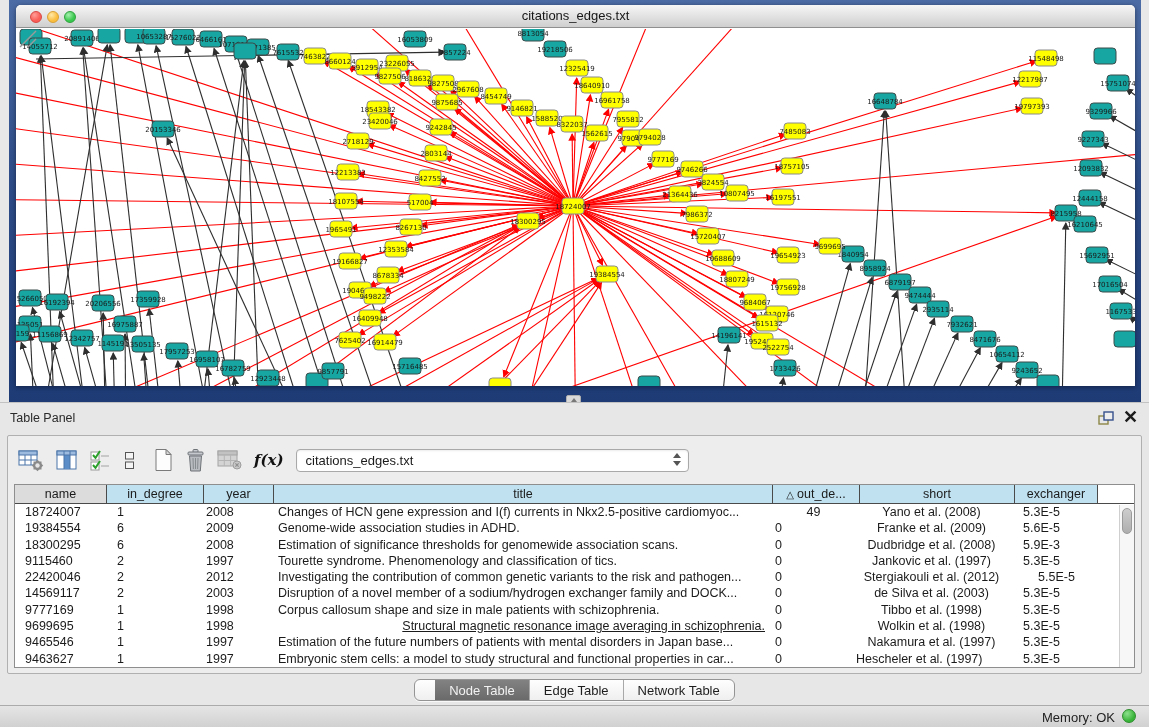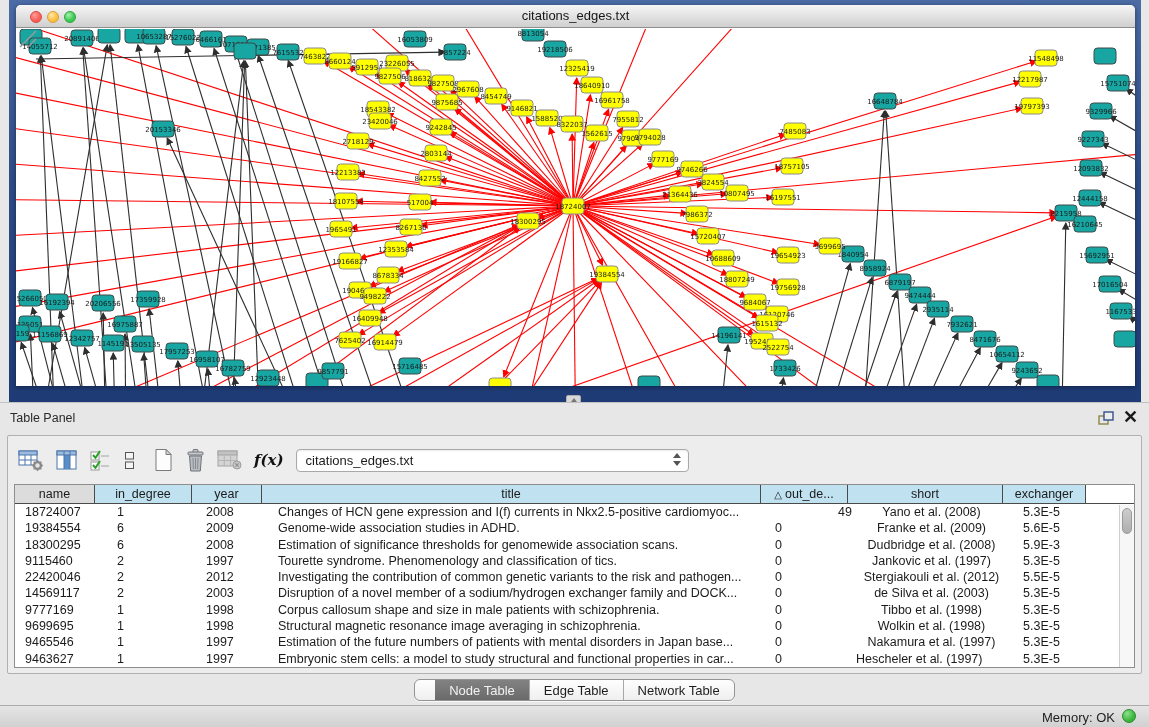--- a/index.html
+++ b/index.html
@@ -849,35 +849,35 @@
         <span>citations_edges.txt</span>
         <span class="arrows">
             <div class="up"></div>
             <div class="down"></div>
           </span>
       </div>
     </div>
 
     <div class="datatable">
       <div class="thead" id="thead">
-          <div class="th gray" style="width: 80px;">name</div>
+          <div class="th gray" style="width: 92px;">name</div>
           <div class="th" style="width: 97px;">in_degree</div>
           <div class="th" style="width: 70px;">year</div>
           <div class="th" style="width: 499px;">title</div>
           <div class="th" style="width: 87px;"><span class="sort-tri">△</span>out_de...</div>
           <div class="th" style="width: 155px;">short</div>
           <div class="th" style="width: 83px;">exchanger</div>
         </div>
       <div id="tbody">
           <div class="trow">
             <div class="td" style="width: 88px; padding-left: 10px; text-align: left;">18724007</div>
             <div class="td" style="width: 97px; padding-left: 14px; text-align: left;">1</div>
             <div class="td" style="width: 70px; padding-left: 6px; text-align: left;">2008</div>
             <div class="td" style="width: 499px; padding-left: 8px; text-align: left;">Changes of HCN gene expression and I(f) currents in Nkx2.5-positive cardiomyoc...</div>
-            <div class="td" style="width: 87px; padding-left: 6px; text-align: right;">49</div>
+            <div class="td" style="width: 87px; padding-left: 6px; text-align: center;">49</div>
             <div class="td" style="width: 155px; padding-left: 0px; text-align: center;">Yano et al. (2008)</div>
             <div class="td" style="width: 83px; padding-left: 12px; text-align: left;">5.3E-5</div>
           </div>
           <div class="trow">
             <div class="td" style="width: 88px; padding-left: 10px; text-align: left;">19384554</div>
             <div class="td" style="width: 97px; padding-left: 14px; text-align: left;">6</div>
             <div class="td" style="width: 70px; padding-left: 6px; text-align: left;">2009</div>
             <div class="td" style="width: 499px; padding-left: 8px; text-align: left;">Genome-wide association studies in ADHD.</div>
             <div class="td" style="width: 87px; padding-left: 6px; text-align: left;">0</div>
             <div class="td" style="width: 155px; padding-left: 0px; text-align: center;">Franke et al. (2009)</div>
@@ -901,21 +901,21 @@
             <div class="td" style="width: 155px; padding-left: 0px; text-align: center;">Jankovic et al. (1997)</div>
             <div class="td" style="width: 83px; padding-left: 12px; text-align: left;">5.3E-5</div>
           </div>
           <div class="trow">
             <div class="td" style="width: 88px; padding-left: 10px; text-align: left;">22420046</div>
             <div class="td" style="width: 97px; padding-left: 14px; text-align: left;">2</div>
             <div class="td" style="width: 70px; padding-left: 6px; text-align: left;">2012</div>
             <div class="td" style="width: 499px; padding-left: 8px; text-align: left;">Investigating the contribution of common genetic variants to the risk and pathogen...</div>
             <div class="td" style="width: 87px; padding-left: 6px; text-align: left;">0</div>
             <div class="td" style="width: 155px; padding-left: 0px; text-align: center;">Stergiakouli et al. (2012)</div>
-            <div class="td" style="width: 83px; padding-left: 12px; text-align: left;">5.5E-5</div>
+            <div class="td" style="width: 83px; padding-left: 12px; text-align: center;">5.5E-5</div>
           </div>
           <div class="trow">
             <div class="td" style="width: 88px; padding-left: 10px; text-align: left;">14569117</div>
             <div class="td" style="width: 97px; padding-left: 14px; text-align: left;">2</div>
             <div class="td" style="width: 70px; padding-left: 6px; text-align: left;">2003</div>
             <div class="td" style="width: 499px; padding-left: 8px; text-align: left;">Disruption of a novel member of a sodium/hydrogen exchanger family and DOCK...</div>
             <div class="td" style="width: 87px; padding-left: 6px; text-align: left;">0</div>
             <div class="td" style="width: 155px; padding-left: 0px; text-align: center;">de Silva et al. (2003)</div>
             <div class="td" style="width: 83px; padding-left: 12px; text-align: left;">5.3E-5</div>
           </div>
@@ -925,21 +925,21 @@
             <div class="td" style="width: 70px; padding-left: 6px; text-align: left;">1998</div>
             <div class="td" style="width: 499px; padding-left: 8px; text-align: left;">Corpus callosum shape and size in male patients with schizophrenia.</div>
             <div class="td" style="width: 87px; padding-left: 6px; text-align: left;">0</div>
             <div class="td" style="width: 155px; padding-left: 0px; text-align: center;">Tibbo et al. (1998)</div>
             <div class="td" style="width: 83px; padding-left: 12px; text-align: left;">5.3E-5</div>
           </div>
           <div class="trow">
             <div class="td" style="width: 88px; padding-left: 10px; text-align: left;">9699695</div>
             <div class="td" style="width: 97px; padding-left: 14px; text-align: left;">1</div>
             <div class="td" style="width: 70px; padding-left: 6px; text-align: left;">1998</div>
-            <div class="td" style="width: 499px; padding-left: 8px; text-align: left;">Structural magnetic resonance image averaging in schizophrenia.</div>
+            <div class="td" style="width: 499px; padding-left: 8px; text-align: right; text-decoration: underline;">Structural magnetic resonance image averaging in schizophrenia.</div>
             <div class="td" style="width: 87px; padding-left: 6px; text-align: left;">0</div>
             <div class="td" style="width: 155px; padding-left: 0px; text-align: center;">Wolkin et al. (1998)</div>
             <div class="td" style="width: 83px; padding-left: 12px; text-align: left;">5.3E-5</div>
           </div>
           <div class="trow">
             <div class="td" style="width: 88px; padding-left: 10px; text-align: left;">9465546</div>
             <div class="td" style="width: 97px; padding-left: 14px; text-align: left;">1</div>
             <div class="td" style="width: 70px; padding-left: 6px; text-align: left;">1997</div>
             <div class="td" style="width: 499px; padding-left: 8px; text-align: left;">Estimation of the future numbers of patients with mental disorders in Japan base...</div>
             <div class="td" style="width: 87px; padding-left: 6px; text-align: left;">0</div>

